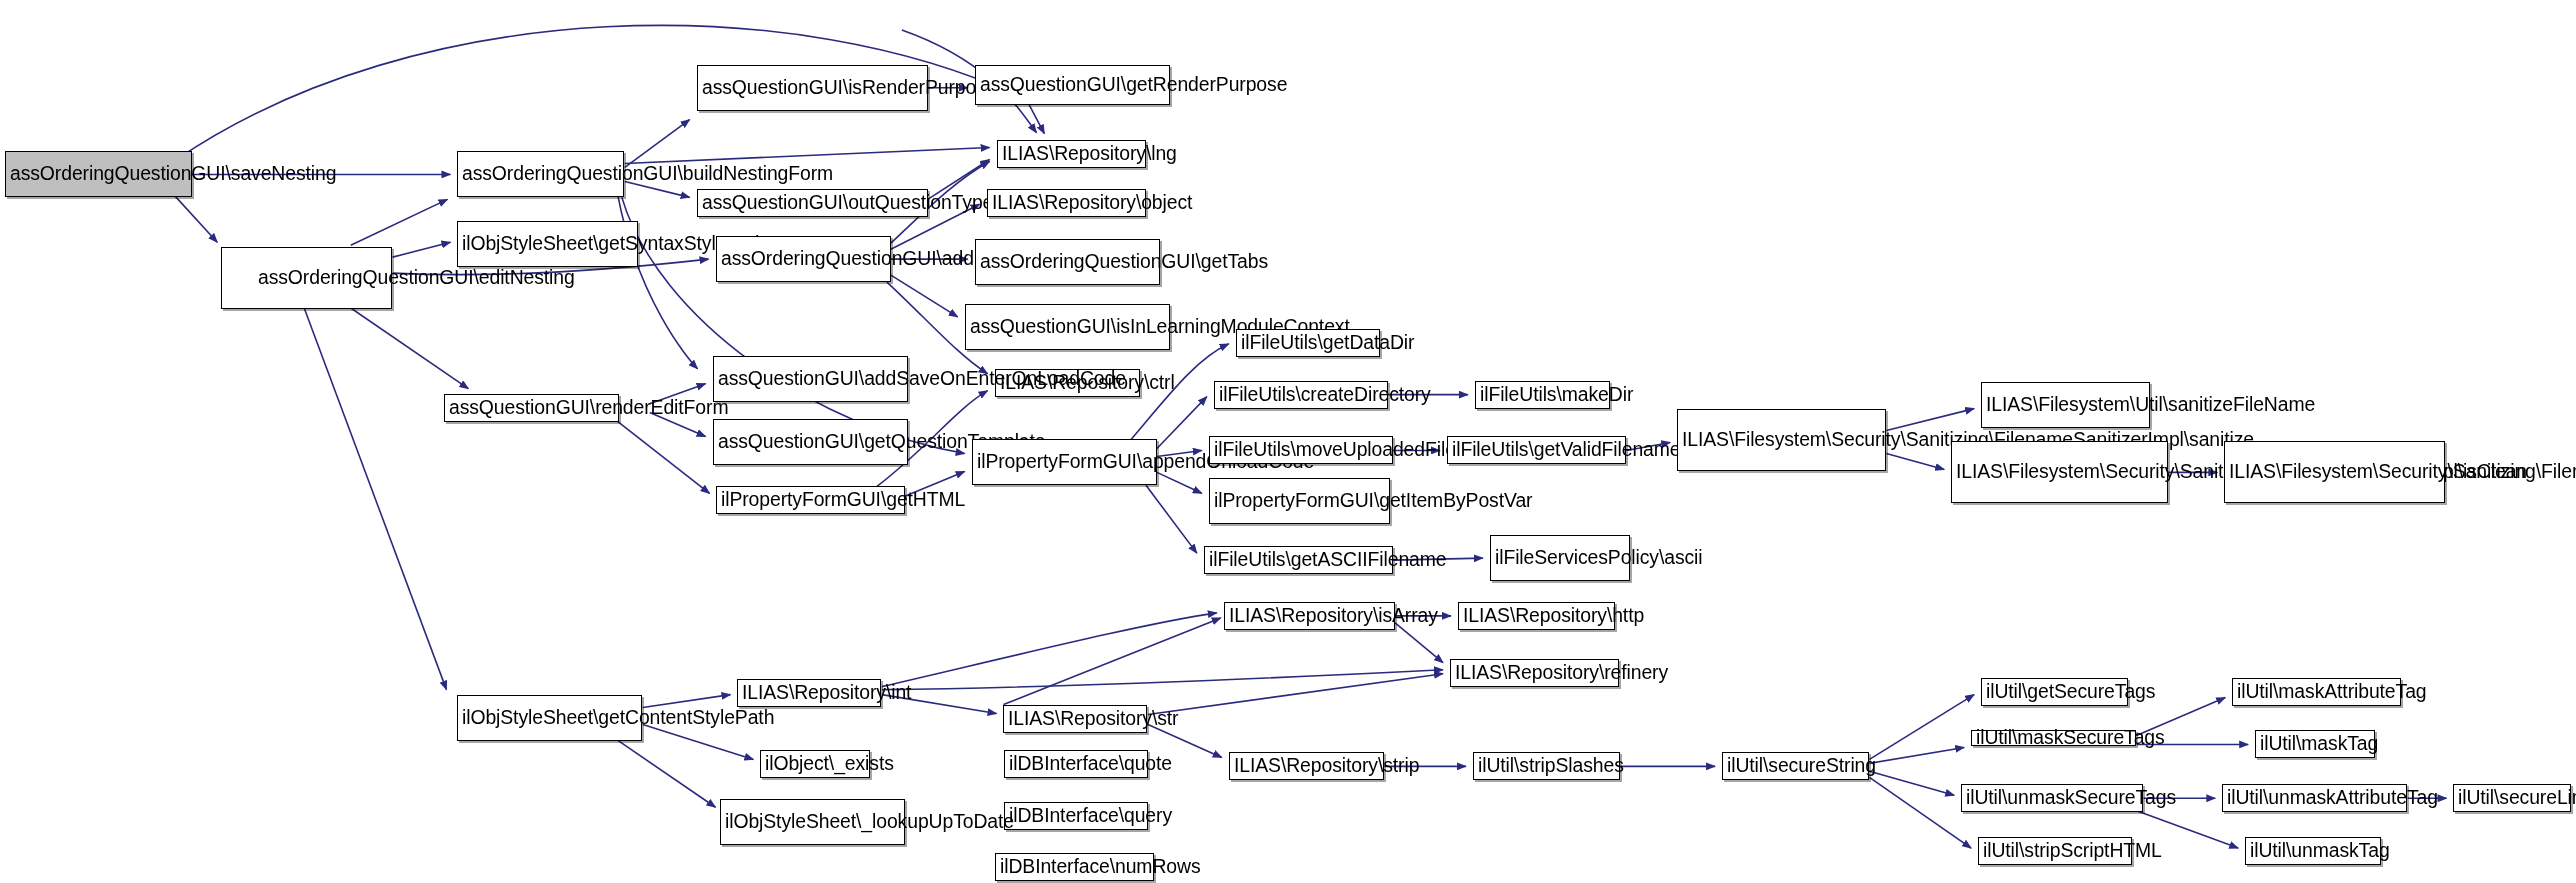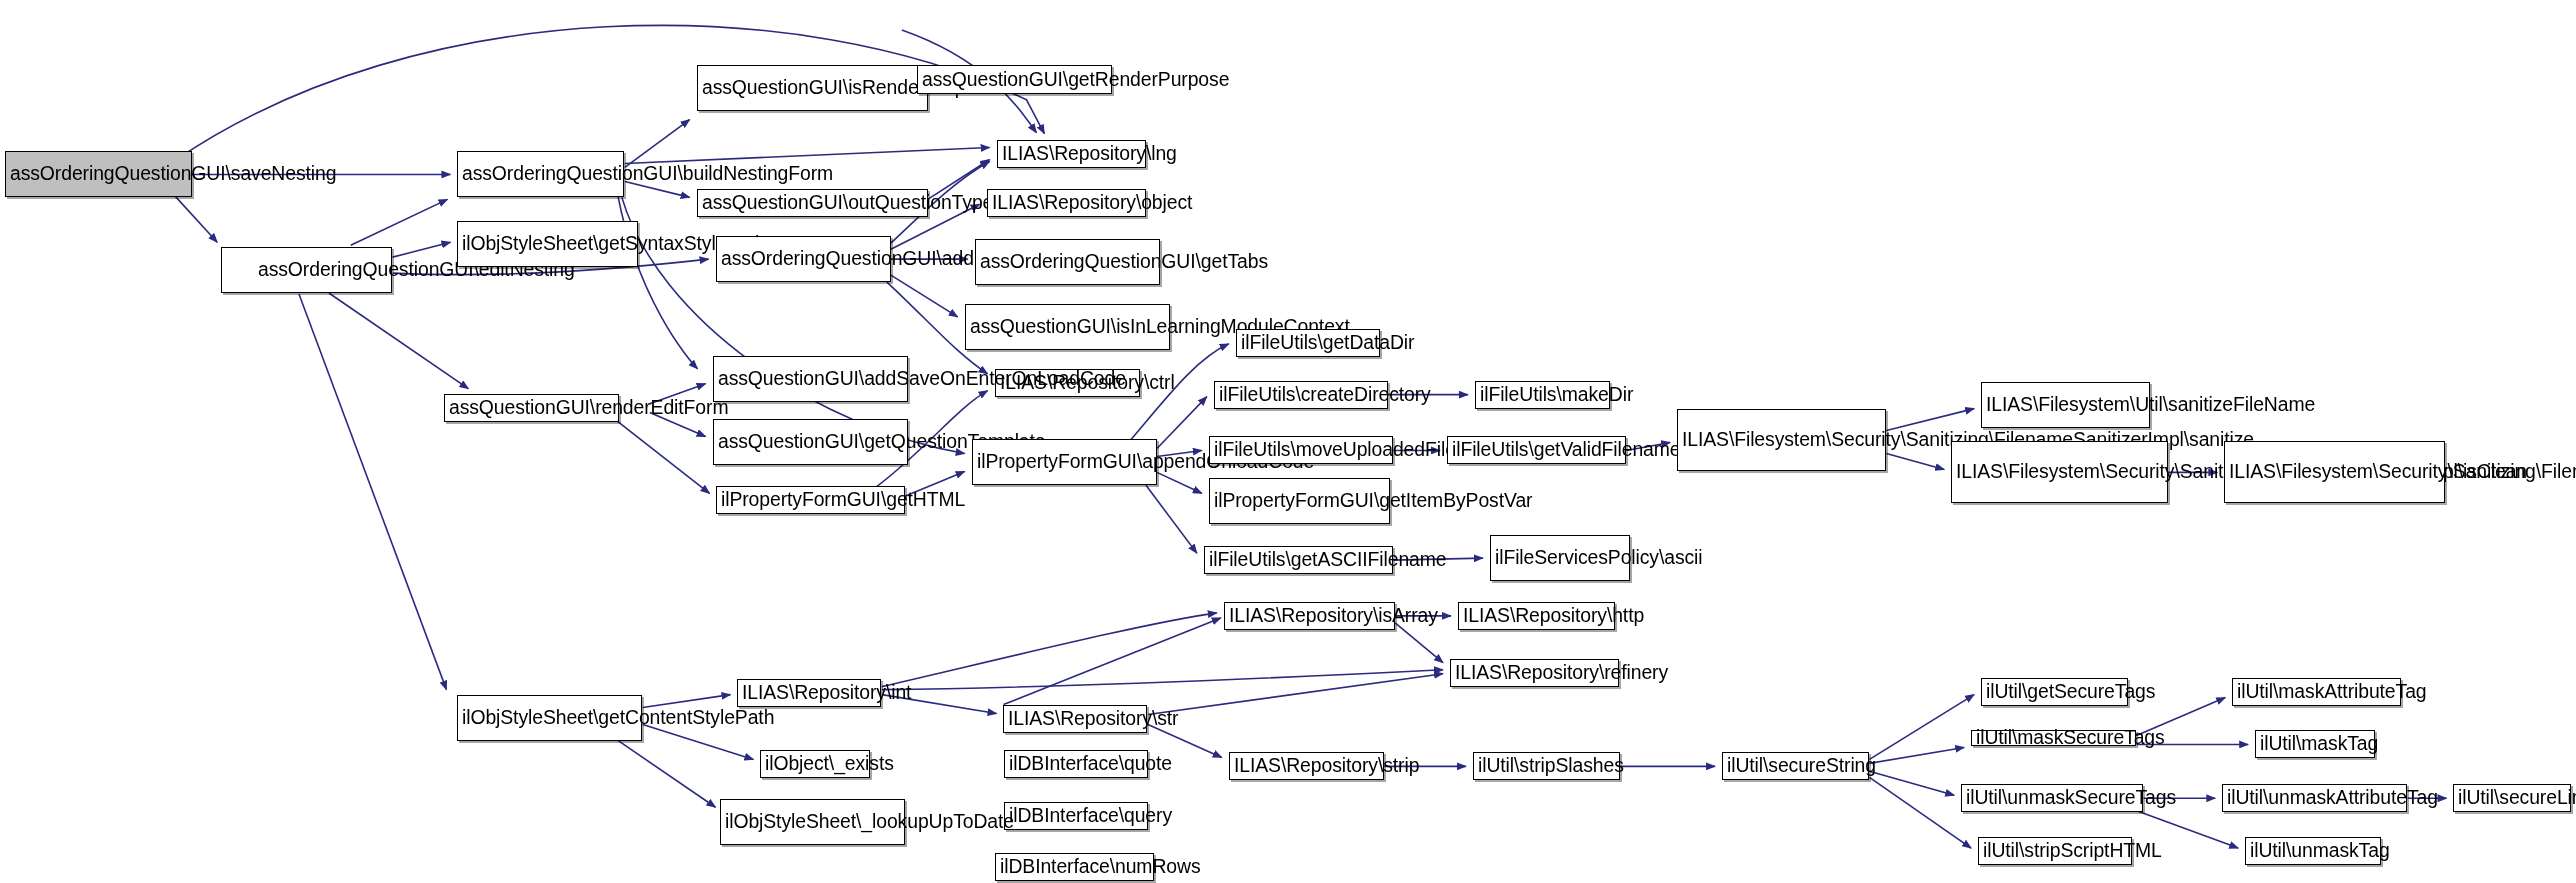--- a/index.html
+++ b/index.html
@@ -83,30 +83,30 @@
         <path d="M2144,747 L2256,747" marker-end="url(#arrow)"></path>
         <path d="M2151,801 L2223,801" marker-end="url(#arrow)"></path>
         <path d="M2140,812 L2246,851" marker-end="url(#arrow)"></path>
         <path d="M2416,801 L2455,801" marker-end="url(#arrow)"></path>
       </g>
   </svg>
   <div id="node-layer">
       <div class="node root" style="left: 5px; top: 151px; width: 187px; height: 46px;">
         <span>assOrderingQuestionGUI\saveNesting</span>
       </div>
-      <div class="node" style="left: 221px; top: 247px; width: 171px; height: 46px; padding-left: 36px;">
+      <div class="node" style="left: 221px; top: 247px; width: 171px; height: 62px; padding-left: 36px;">
         <span>assOrderingQuestionGUI\editNesting</span>
       </div>
       <div class="node" style="left: 457px; top: 151px; width: 167px; height: 46px;">
         <span>assOrderingQuestionGUI\buildNestingForm</span>
       </div>
       <div class="node" style="left: 697px; top: 65px; width: 231px; height: 46px;">
         <span>assQuestionGUI\isRenderPurposePrintPdf</span>
       </div>
-      <div class="node" style="left: 917px; top: 65px; width: 195px; height: 29px;">
+      <div class="node" style="left: 975px; top: 65px; width: 195px; height: 40px;">
         <span>assQuestionGUI\getRenderPurpose</span>
       </div>
       <div class="node" style="left: 997px; top: 140px; width: 149px; height: 28px;">
         <span>ILIAS\Repository\lng</span>
       </div>
       <div class="node" style="left: 697px; top: 189px; width: 231px; height: 28px;">
         <span>assQuestionGUI\outQuestionType</span>
       </div>
       <div class="node" style="left: 987px; top: 189px; width: 159px; height: 28px;">
         <span>ILIAS\Repository\object</span>

